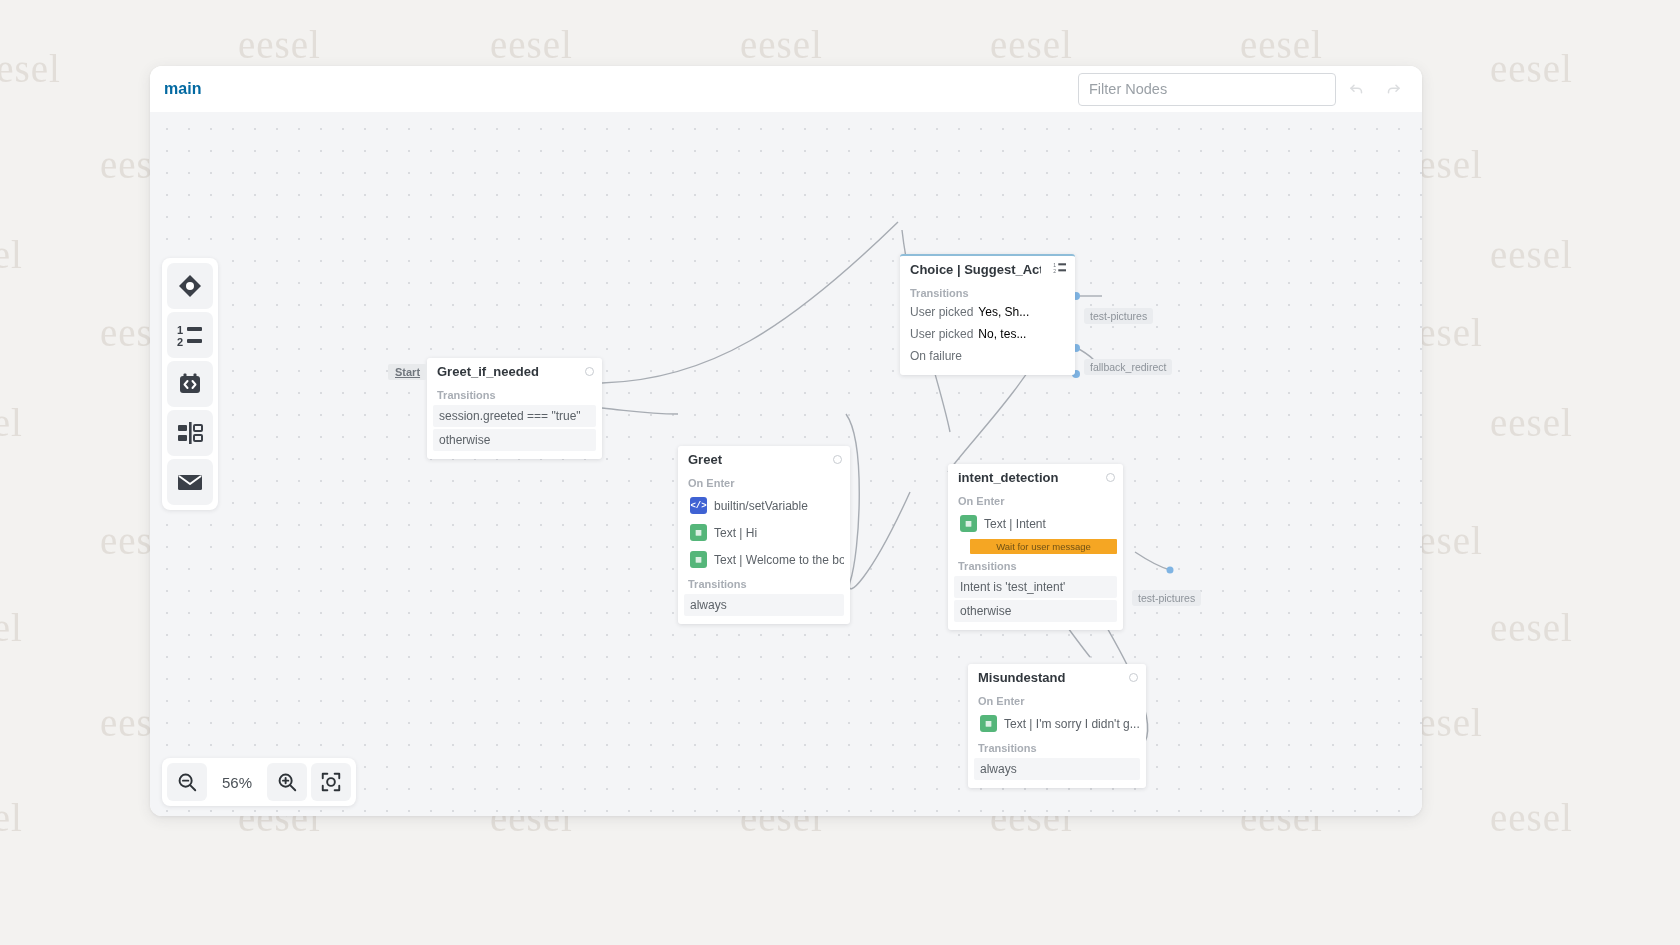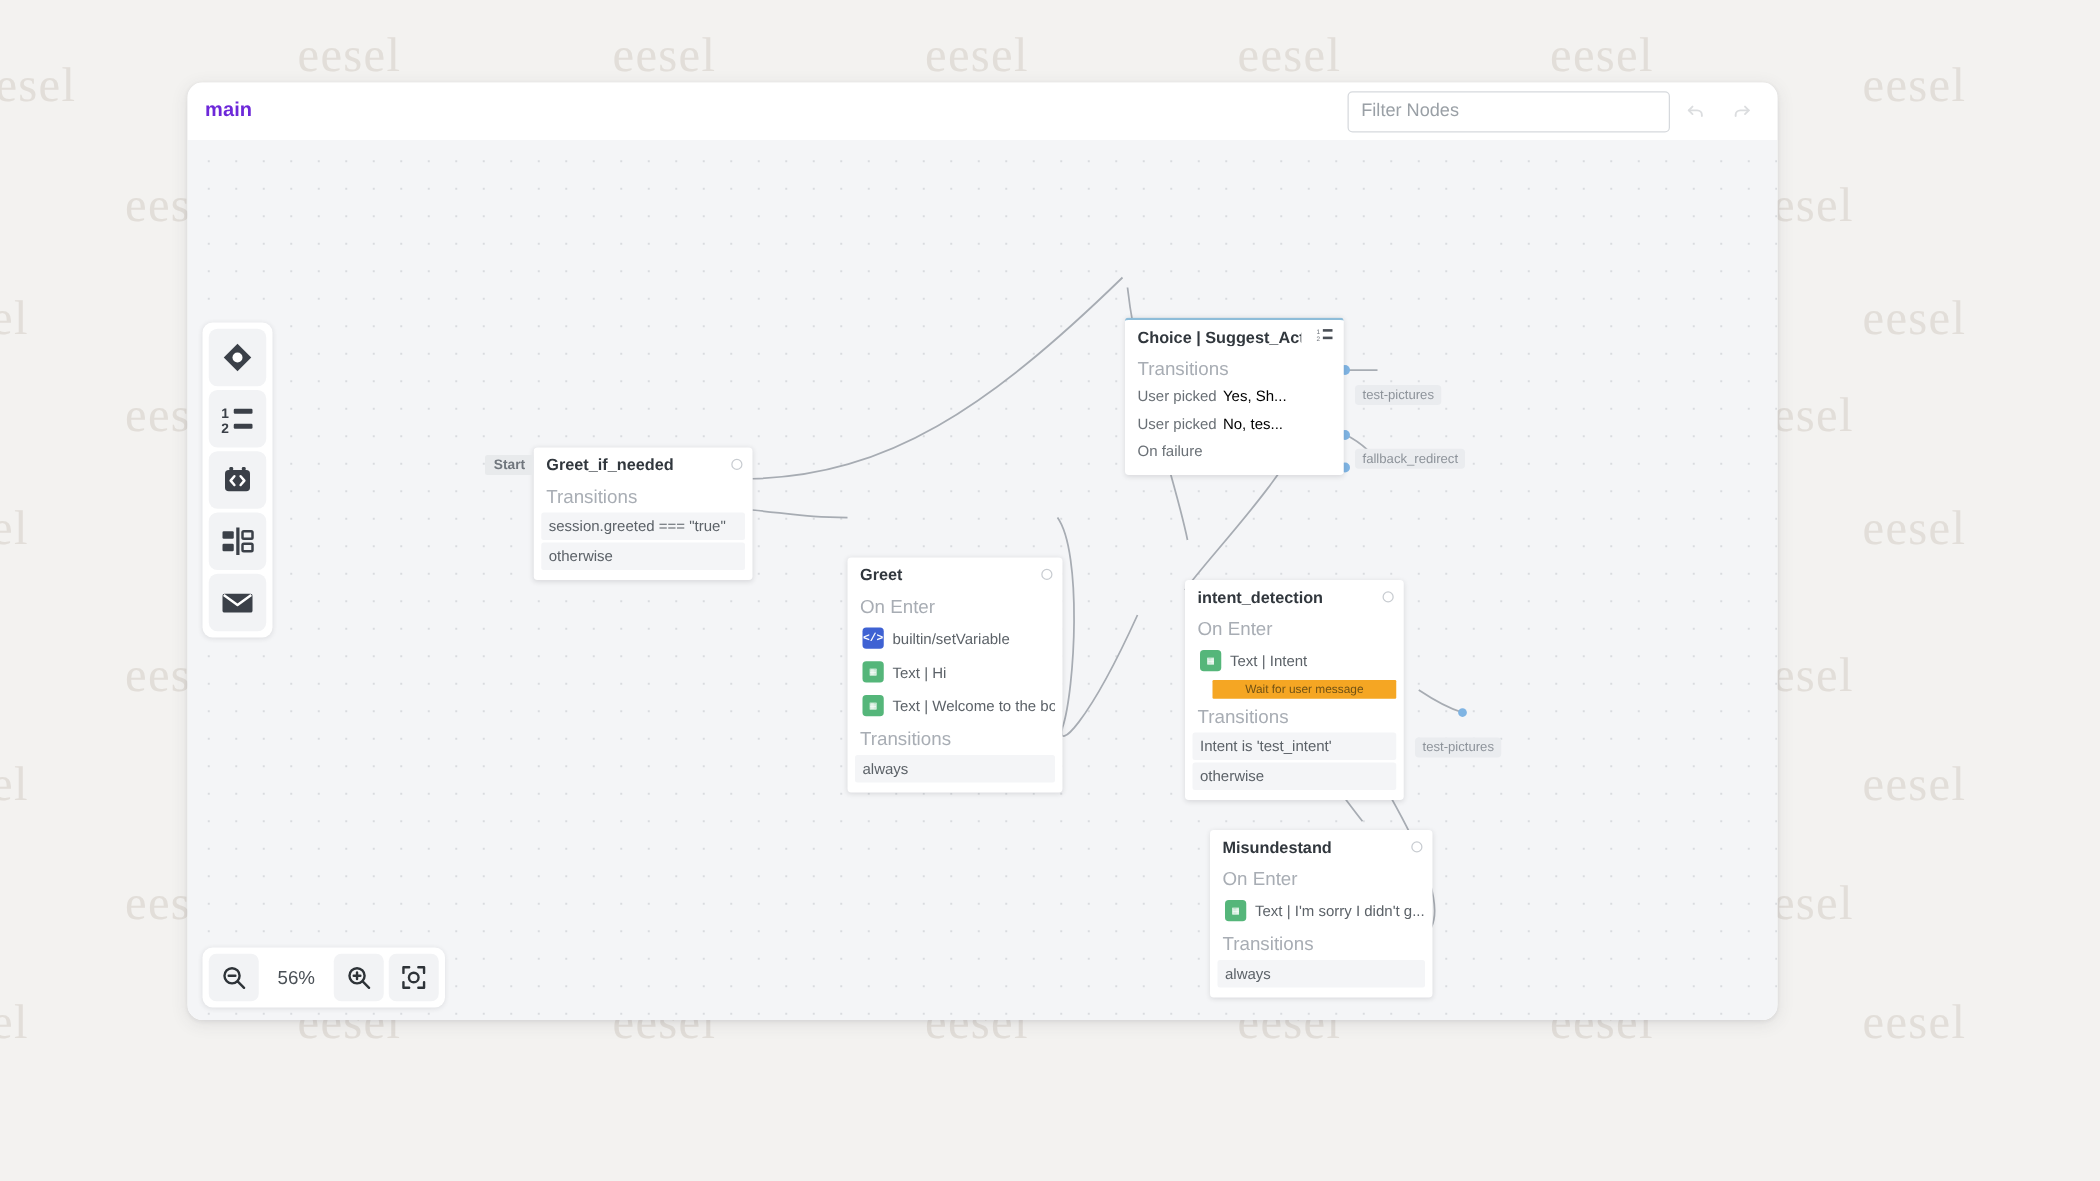--- a/index.html
+++ b/index.html
@@ -48,21 +48,21 @@
     position: relative;
     height: 46px;
     background: #fff;
     display: flex;
     align-items: center;
     padding: 0 14px;
   }
   .flow-title {
     font-size: 16px;
     font-weight: bold;
-    color: #6d28d9;
+    color: #0369a1;
     letter-spacing: .1px;
   }
   .header-right {
     margin-left: auto;
     display: flex;
     align-items: center;
     gap: 6px;
   }
   .filter-input {
     width: 258px;
@@ -192,23 +192,24 @@
     white-space: nowrap;
     overflow: hidden;
   }
   .node-head .spacer { margin-left: auto; }
   .circle-icon {
     width: 9px; height: 9px;
     border: 1.4px solid #c8ccd1;
     border-radius: 50%;
   }
   .section-label {
-    font-size: 15px;
+    font-size: 11px;
     color: #a8adb4;
     padding: 4px 10px 2px 10px;
+    font-weight: bold;
   }
   .row {
     margin: 2px 6px;
     padding: 4px 6px;
     background: #f4f5f7;
     border-radius: 2px;
     color: #5c6268;
     font-size: 12px;
     white-space: nowrap;
     overflow: hidden;
@@ -361,21 +362,21 @@
       <circle class="port-dot" cx="926" cy="184" r="4"></circle>
       <circle class="port-dot" cx="926" cy="236" r="4"></circle>
       <circle class="port-dot" cx="926" cy="262" r="4"></circle>
       <circle class="port-dot" cx="1020" cy="458" r="3.5"></circle>
     </svg>
 
     <div class="edge-label" style="left:934px; top:196px;">test-pictures</div>
     <div class="edge-label" style="left:934px; top:247px;">fallback_redirect</div>
     <div class="edge-label" style="left:982px; top:478px;">test-pictures</div>
 
-    <div class="node-start-badge" style="left:238px; top:252px;">Start</div>
+    <div class="node-start-badge" style="left:238px; top:252px;text-decoration:underline;">Start</div>
     <div class="node" style="left:277px; top:246px; width:175px;">
       <div class="node-head">
         <span class="node-title">Greet_if_needed</span>
         <span class="spacer"></span>
         <span class="circle-icon"></span>
       </div>
       <div class="section-label">Transitions</div>
       <div class="row transition">session.greeted === "true"</div>
       <div class="row transition">otherwise</div>
       <div style="height:6px"></div>

